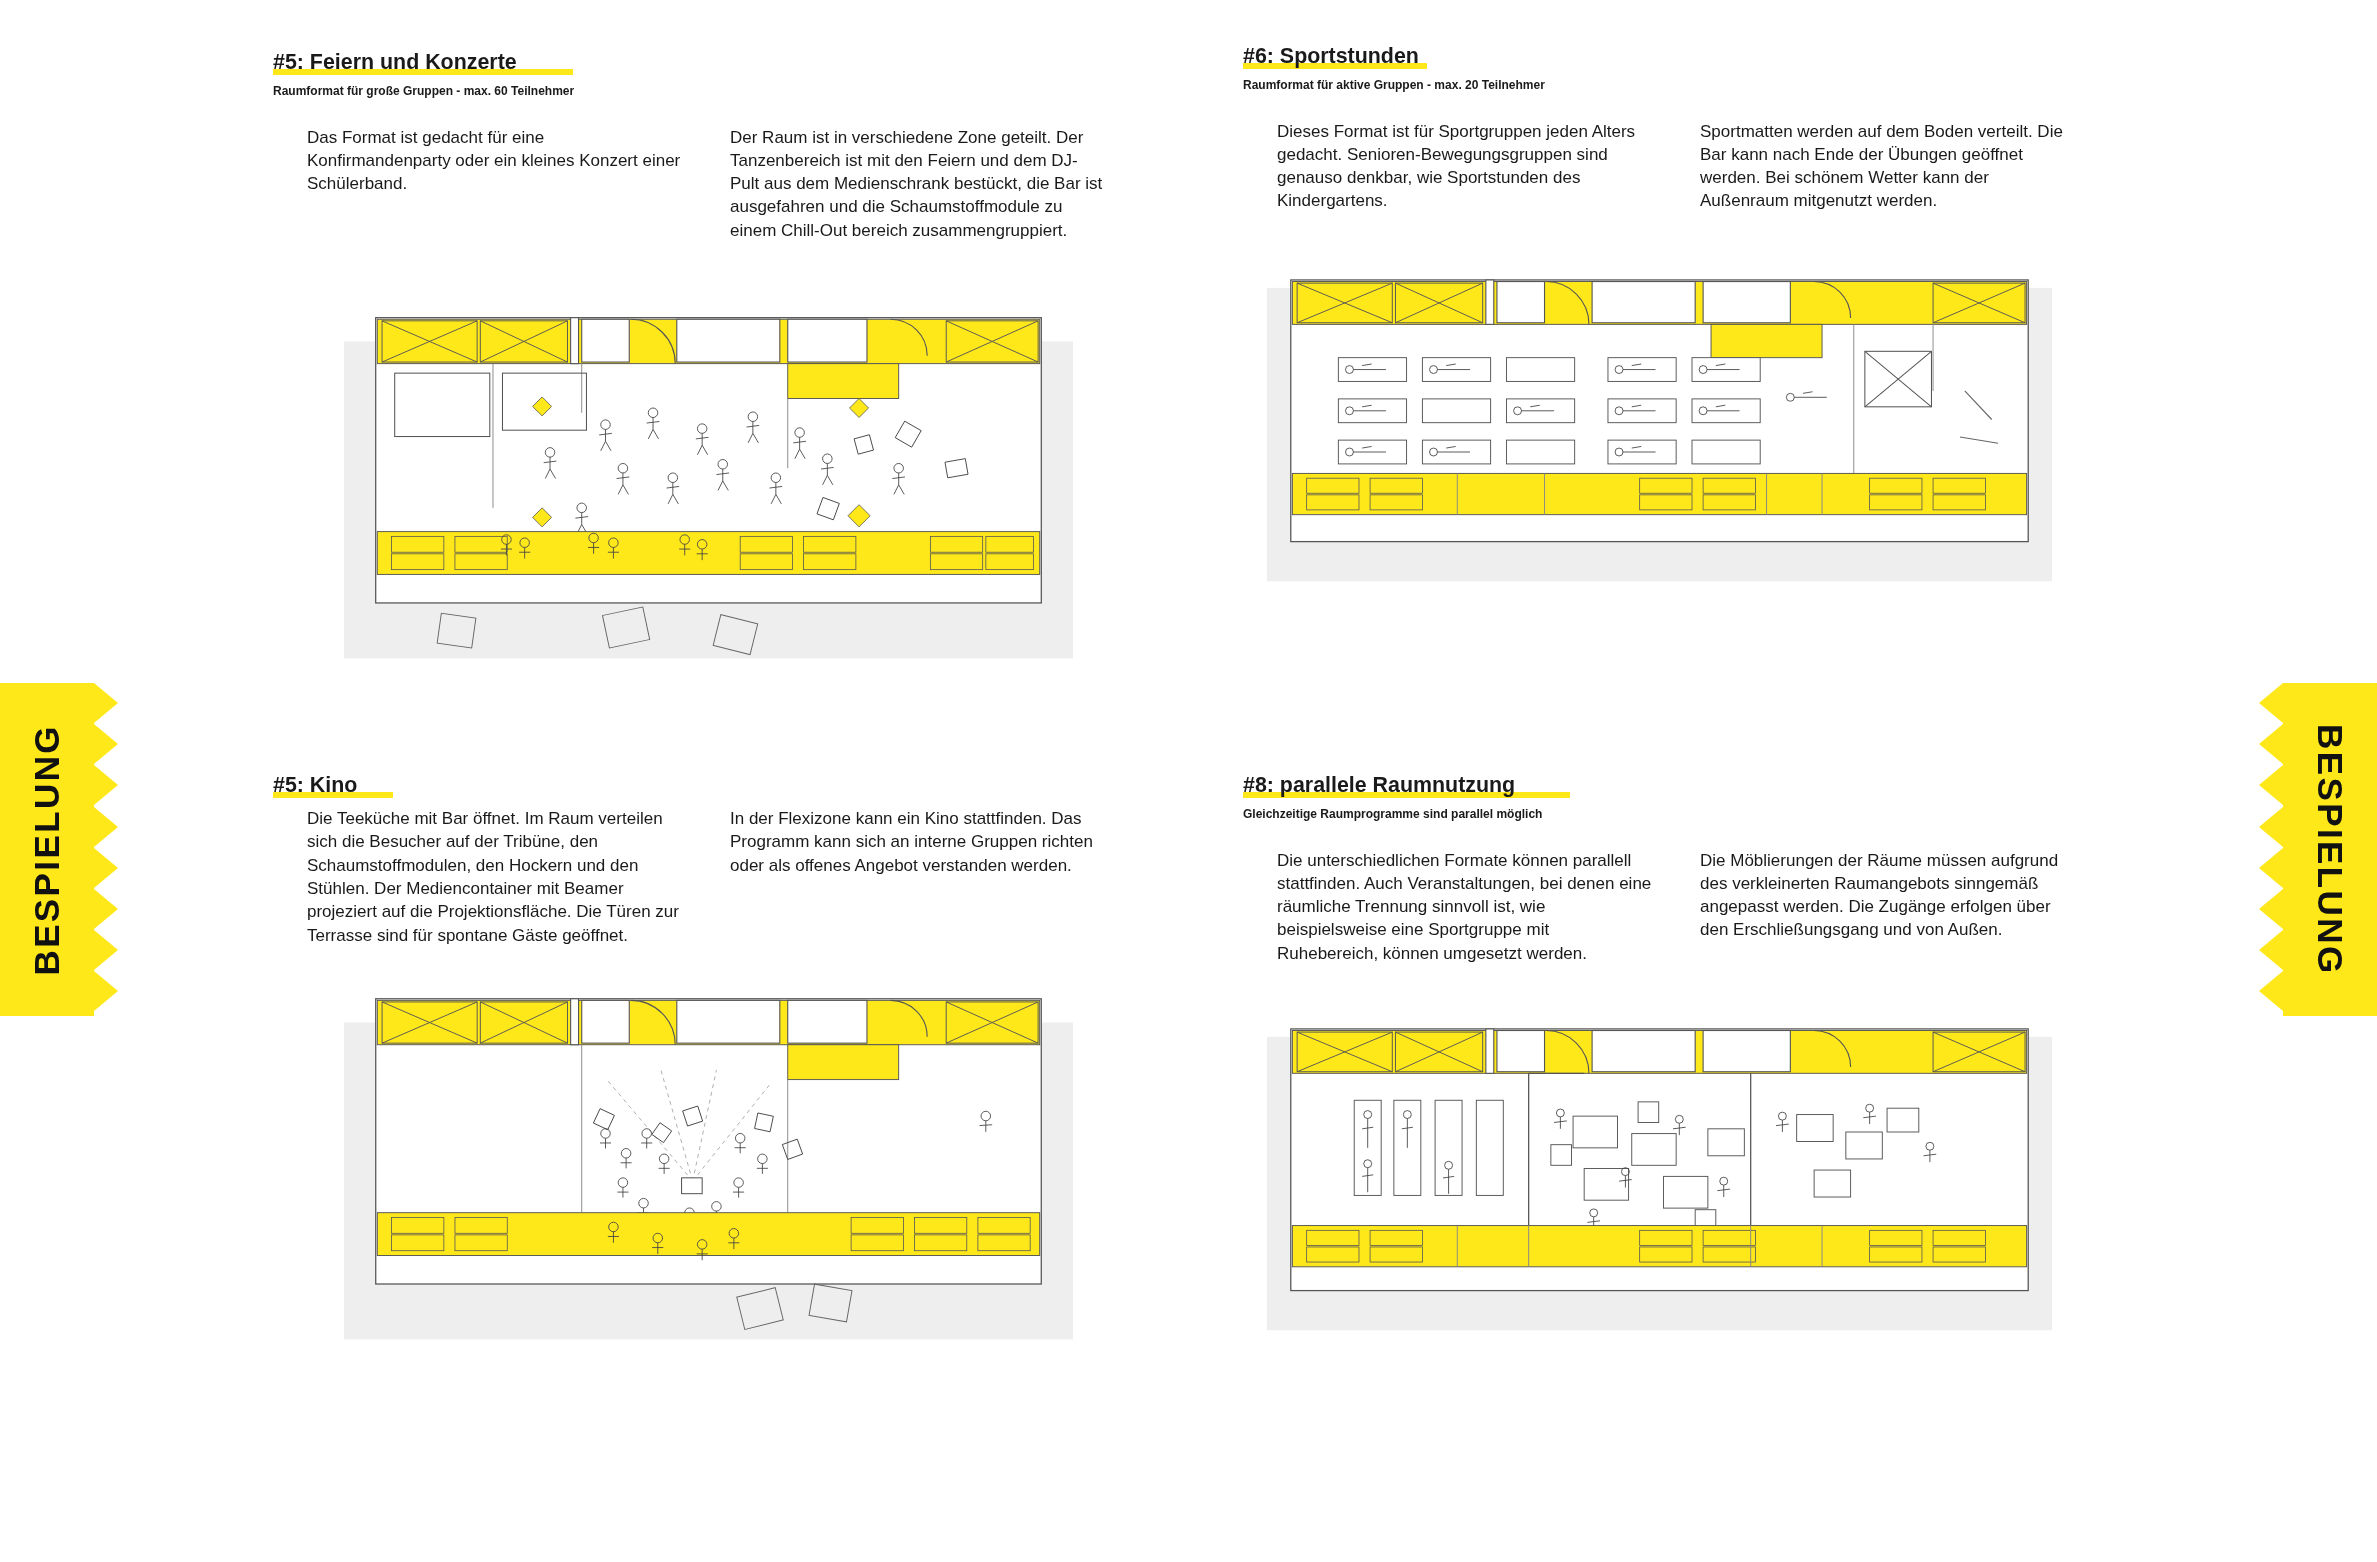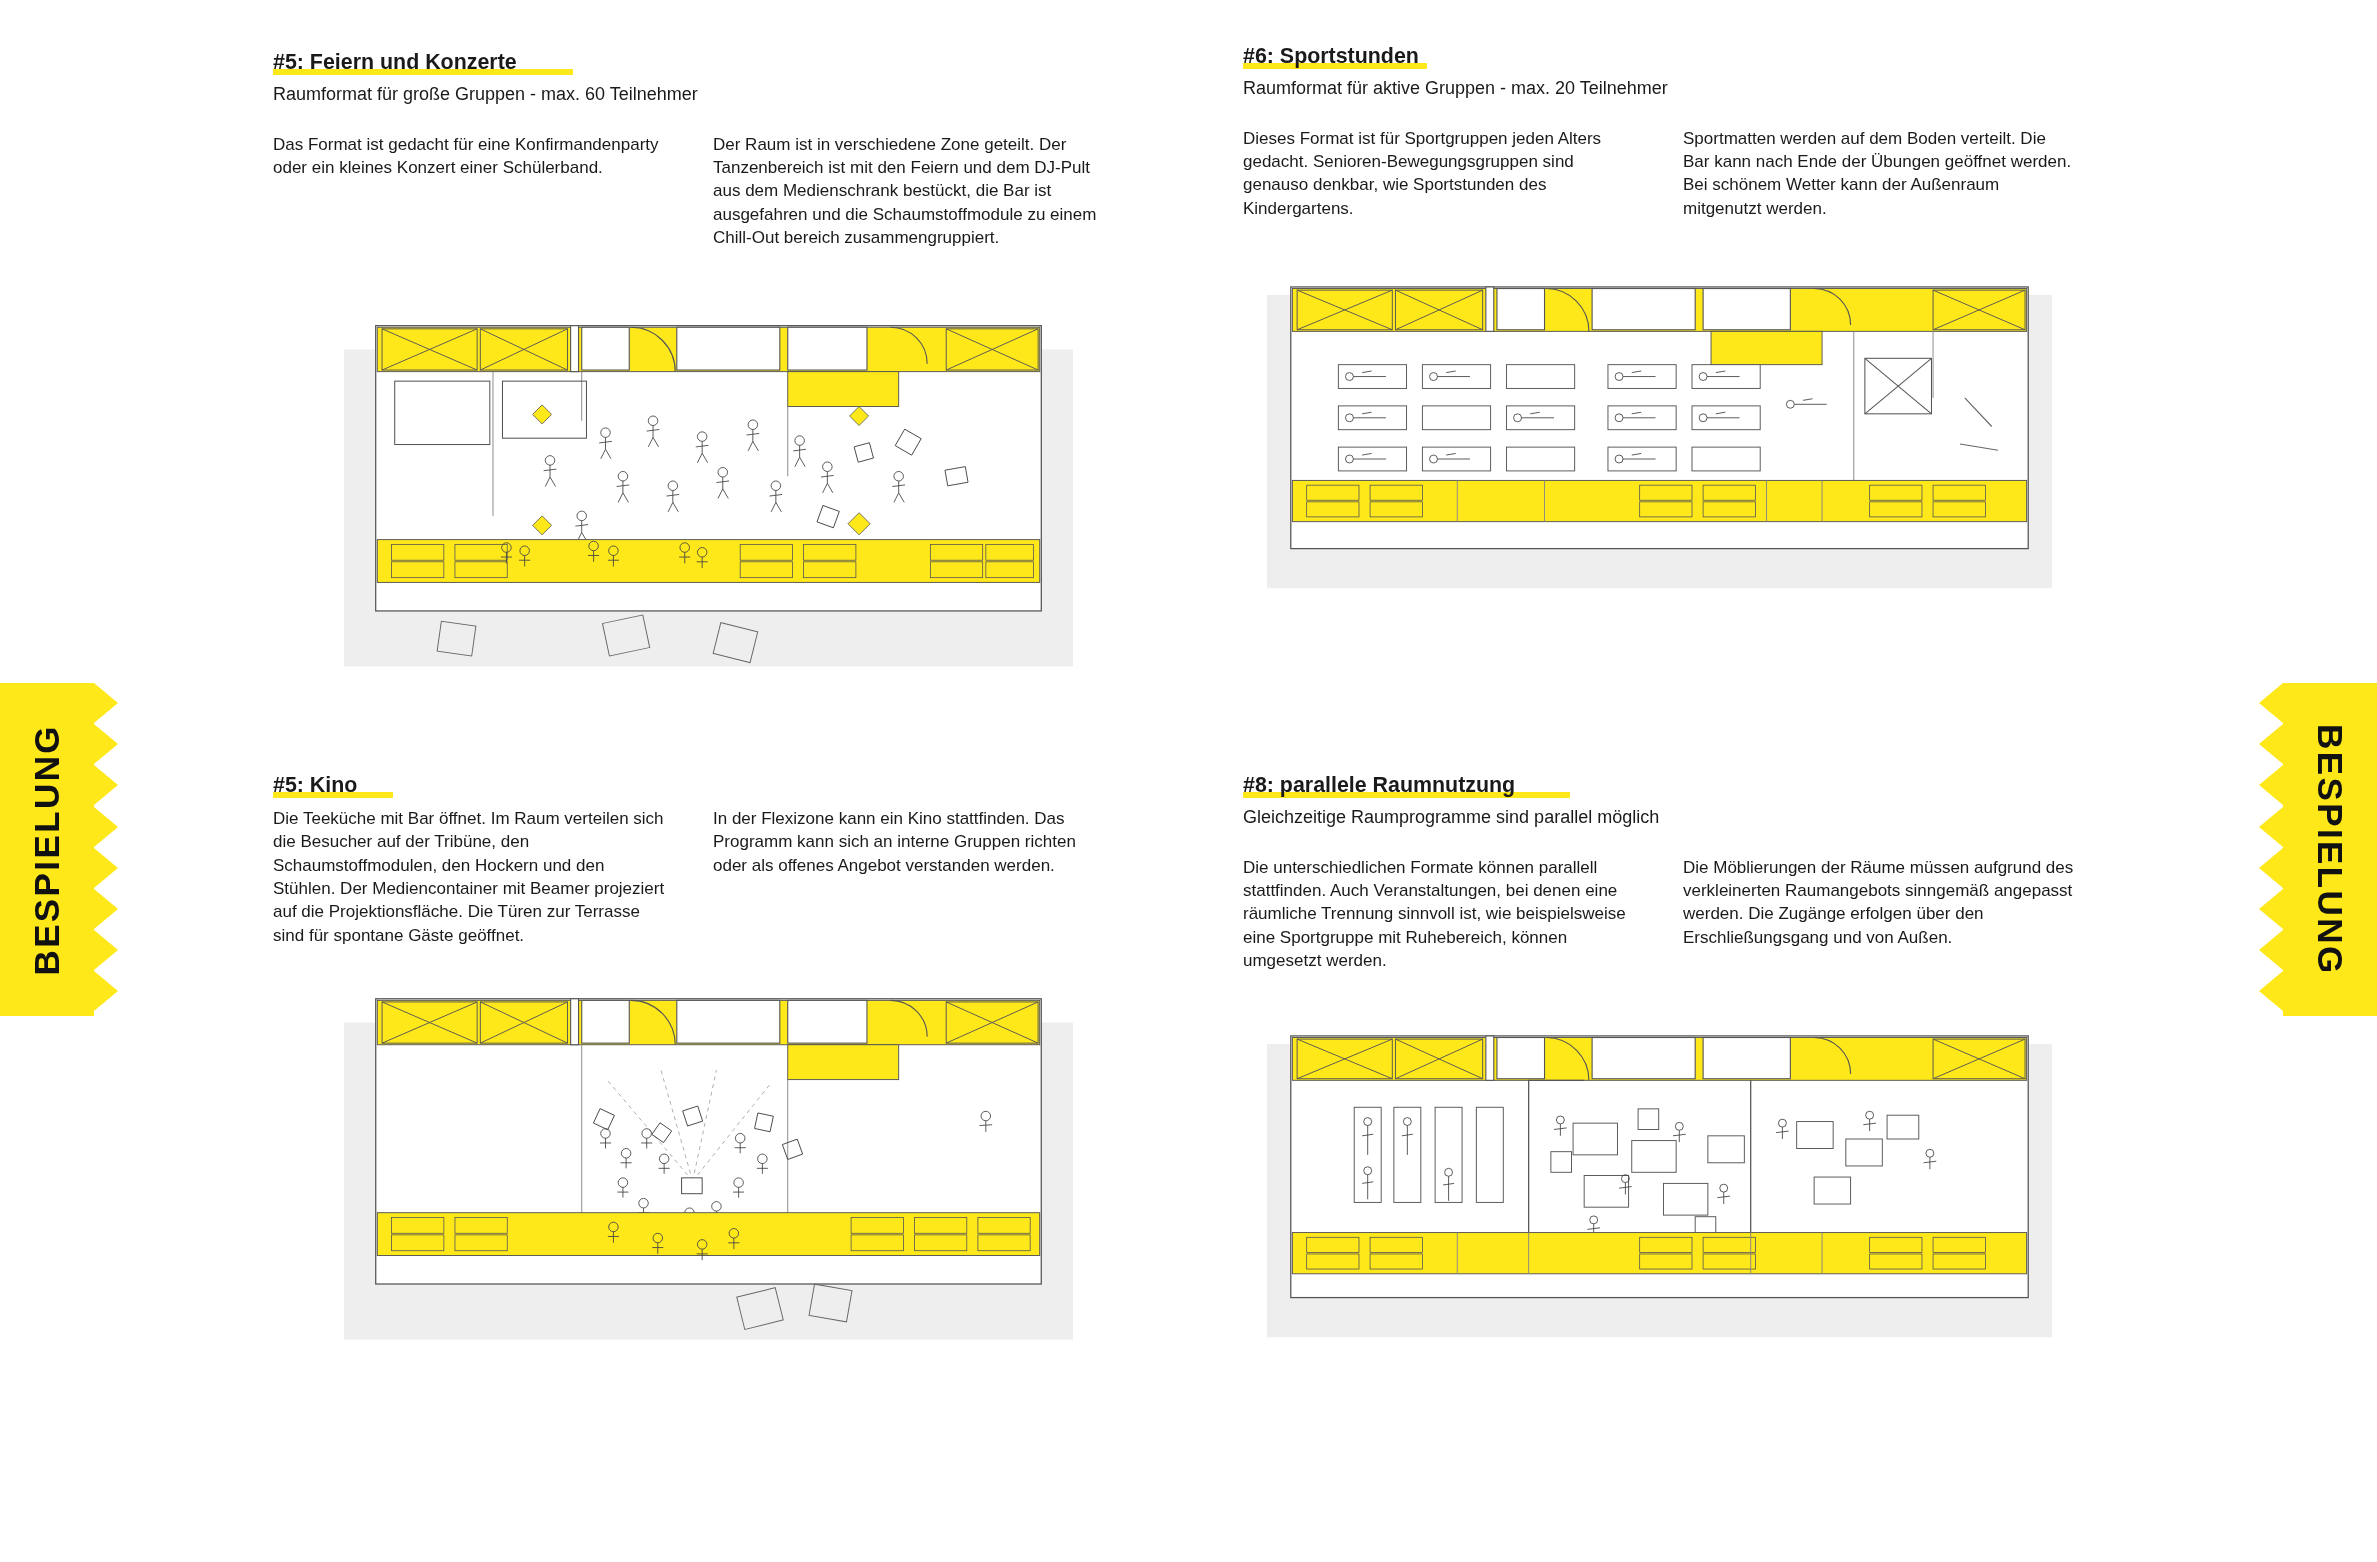--- a/index.html
+++ b/index.html
@@ -85,29 +85,30 @@
     line-height: 1.15;
   }
   .title-underline {
     display: block;
     height: 5.5px;
     background: #ffe81a;
     margin-top: -7.1px;
     margin-bottom: 9.5px;
   }
   h3.subtitle {
-    font-size: 18px;
-    font-weight: normal;
+    font-size: 12px;
+    font-weight: bold;
     margin: 0 0 27px 0;
     line-height: 1.2;
   }
   .paras {
     display: flex;
     gap: 48px;
     margin-bottom: 20.6px;
+    margin-left: 34px;
   }
   .paras p {
     width: 400px;
     margin: 0;
     font-size: 17px;
     line-height: 1.37;
     hyphens: auto;
   }
 
   

